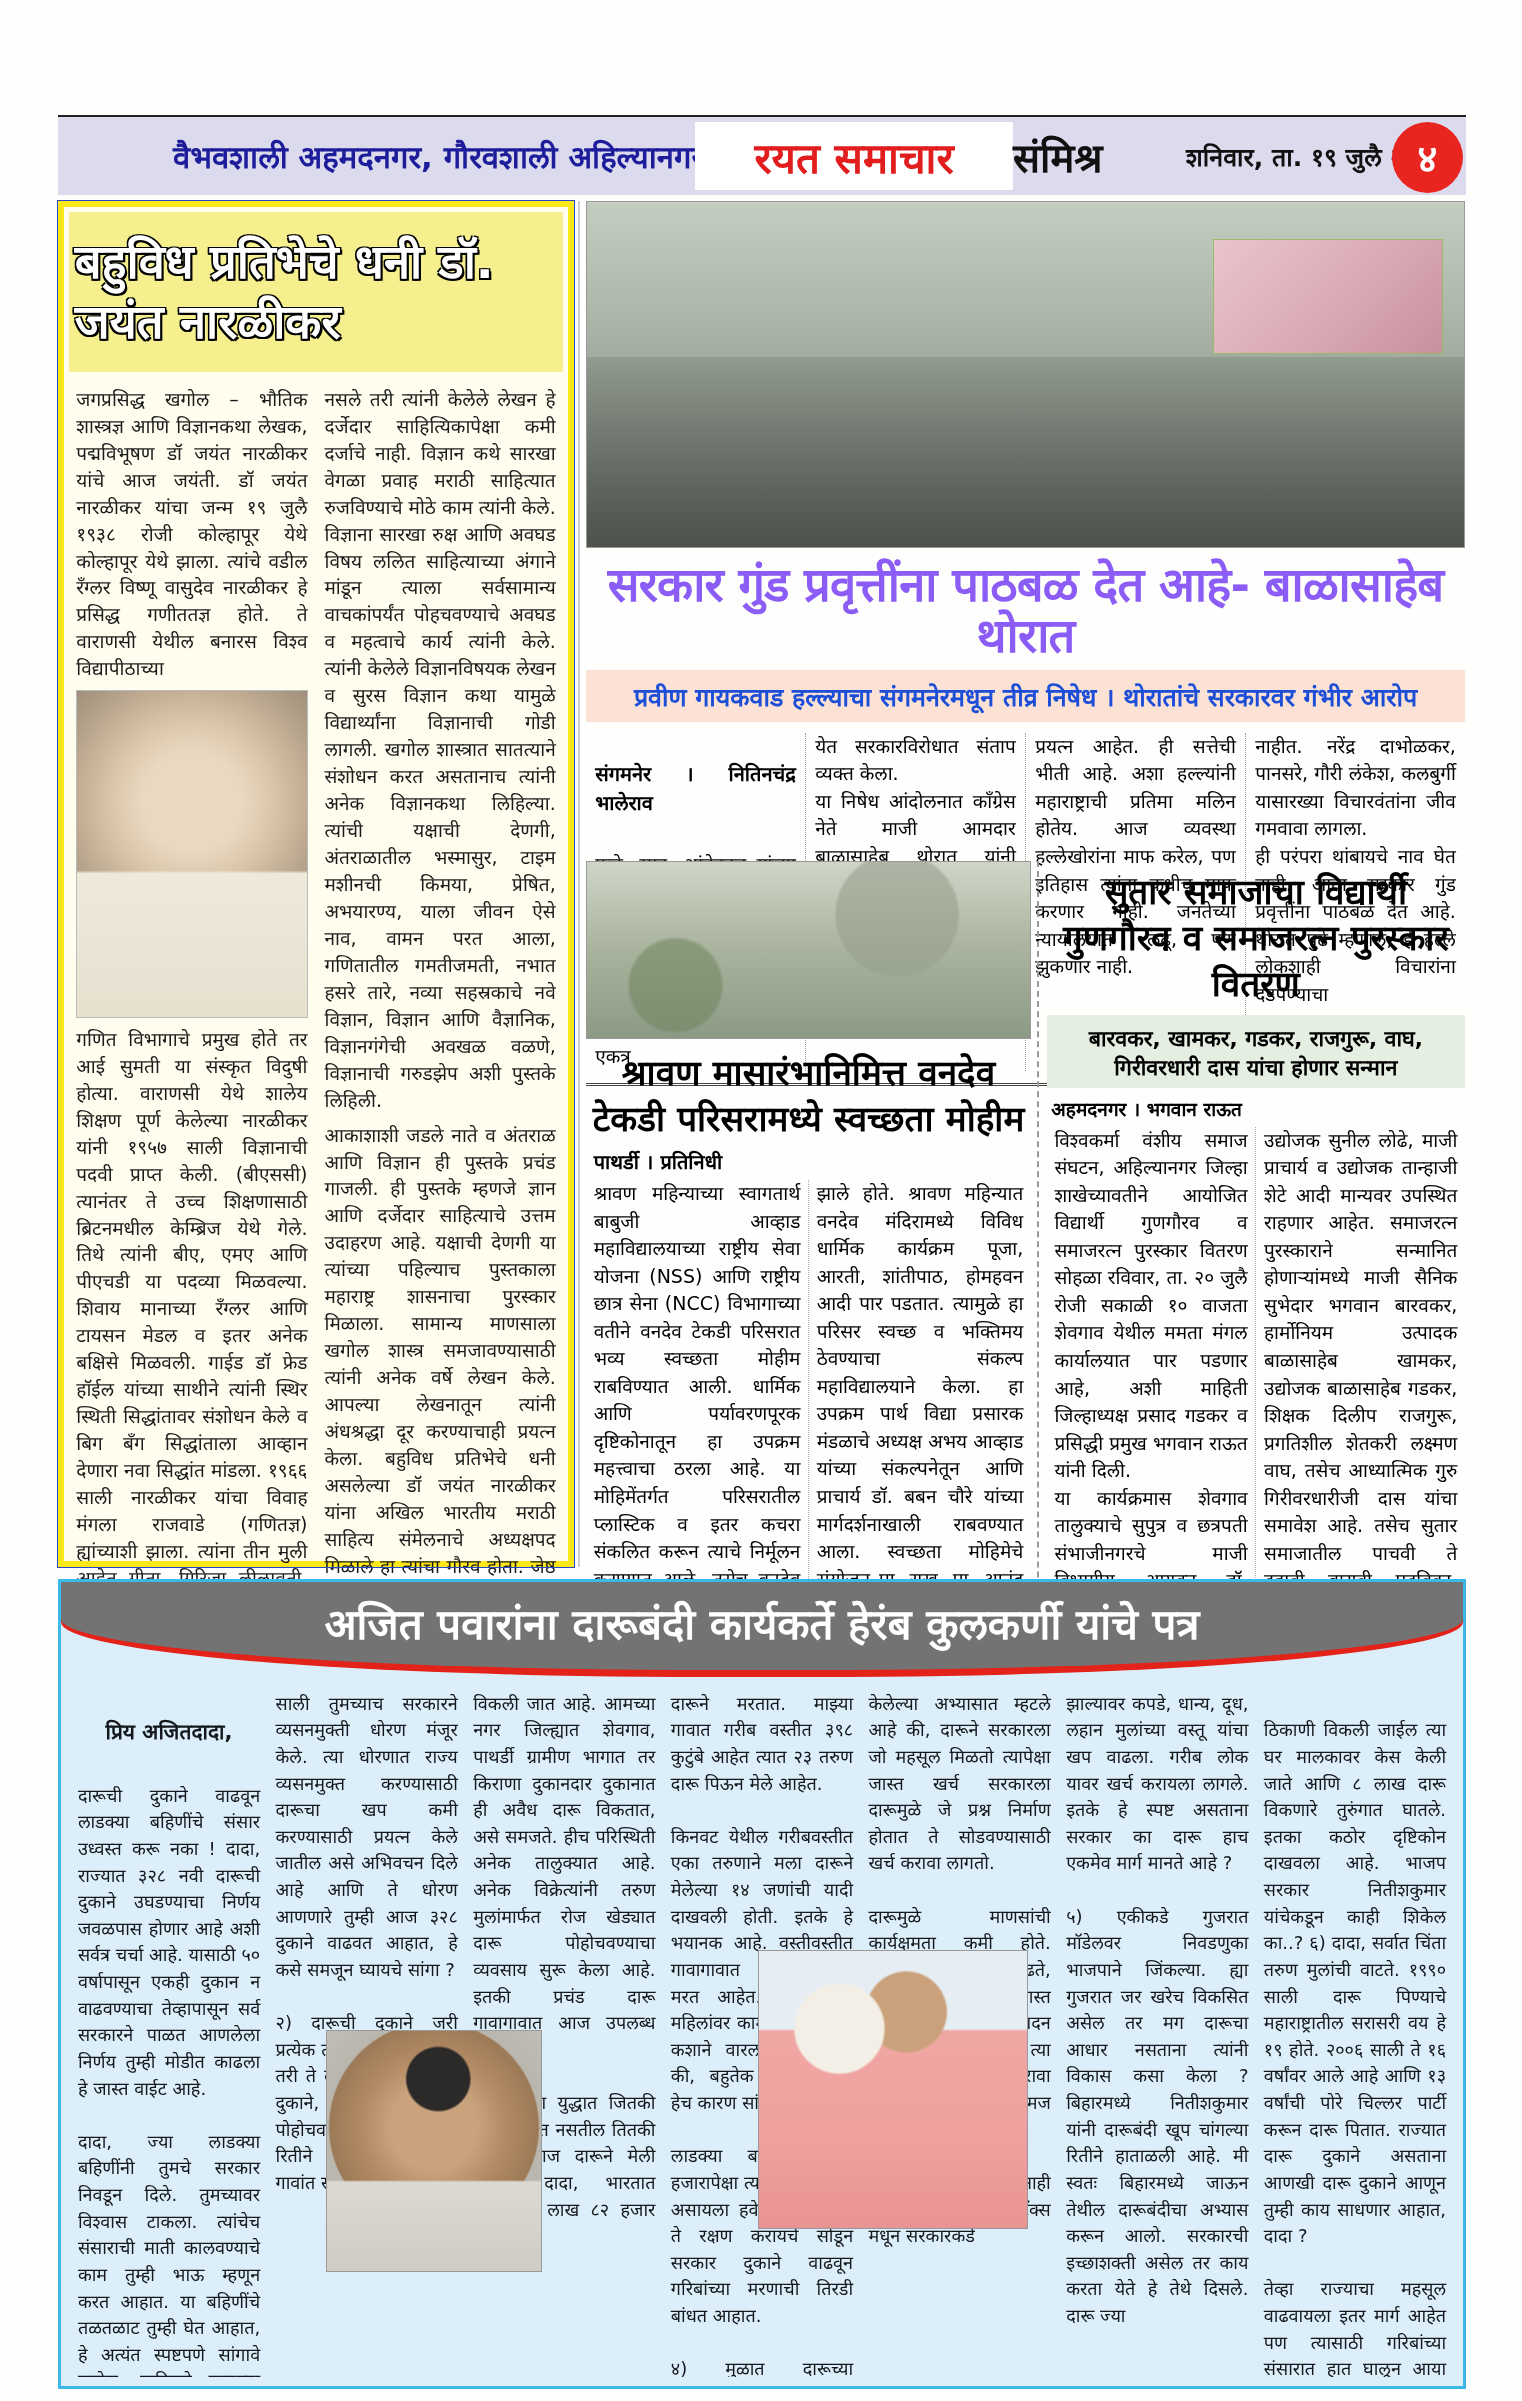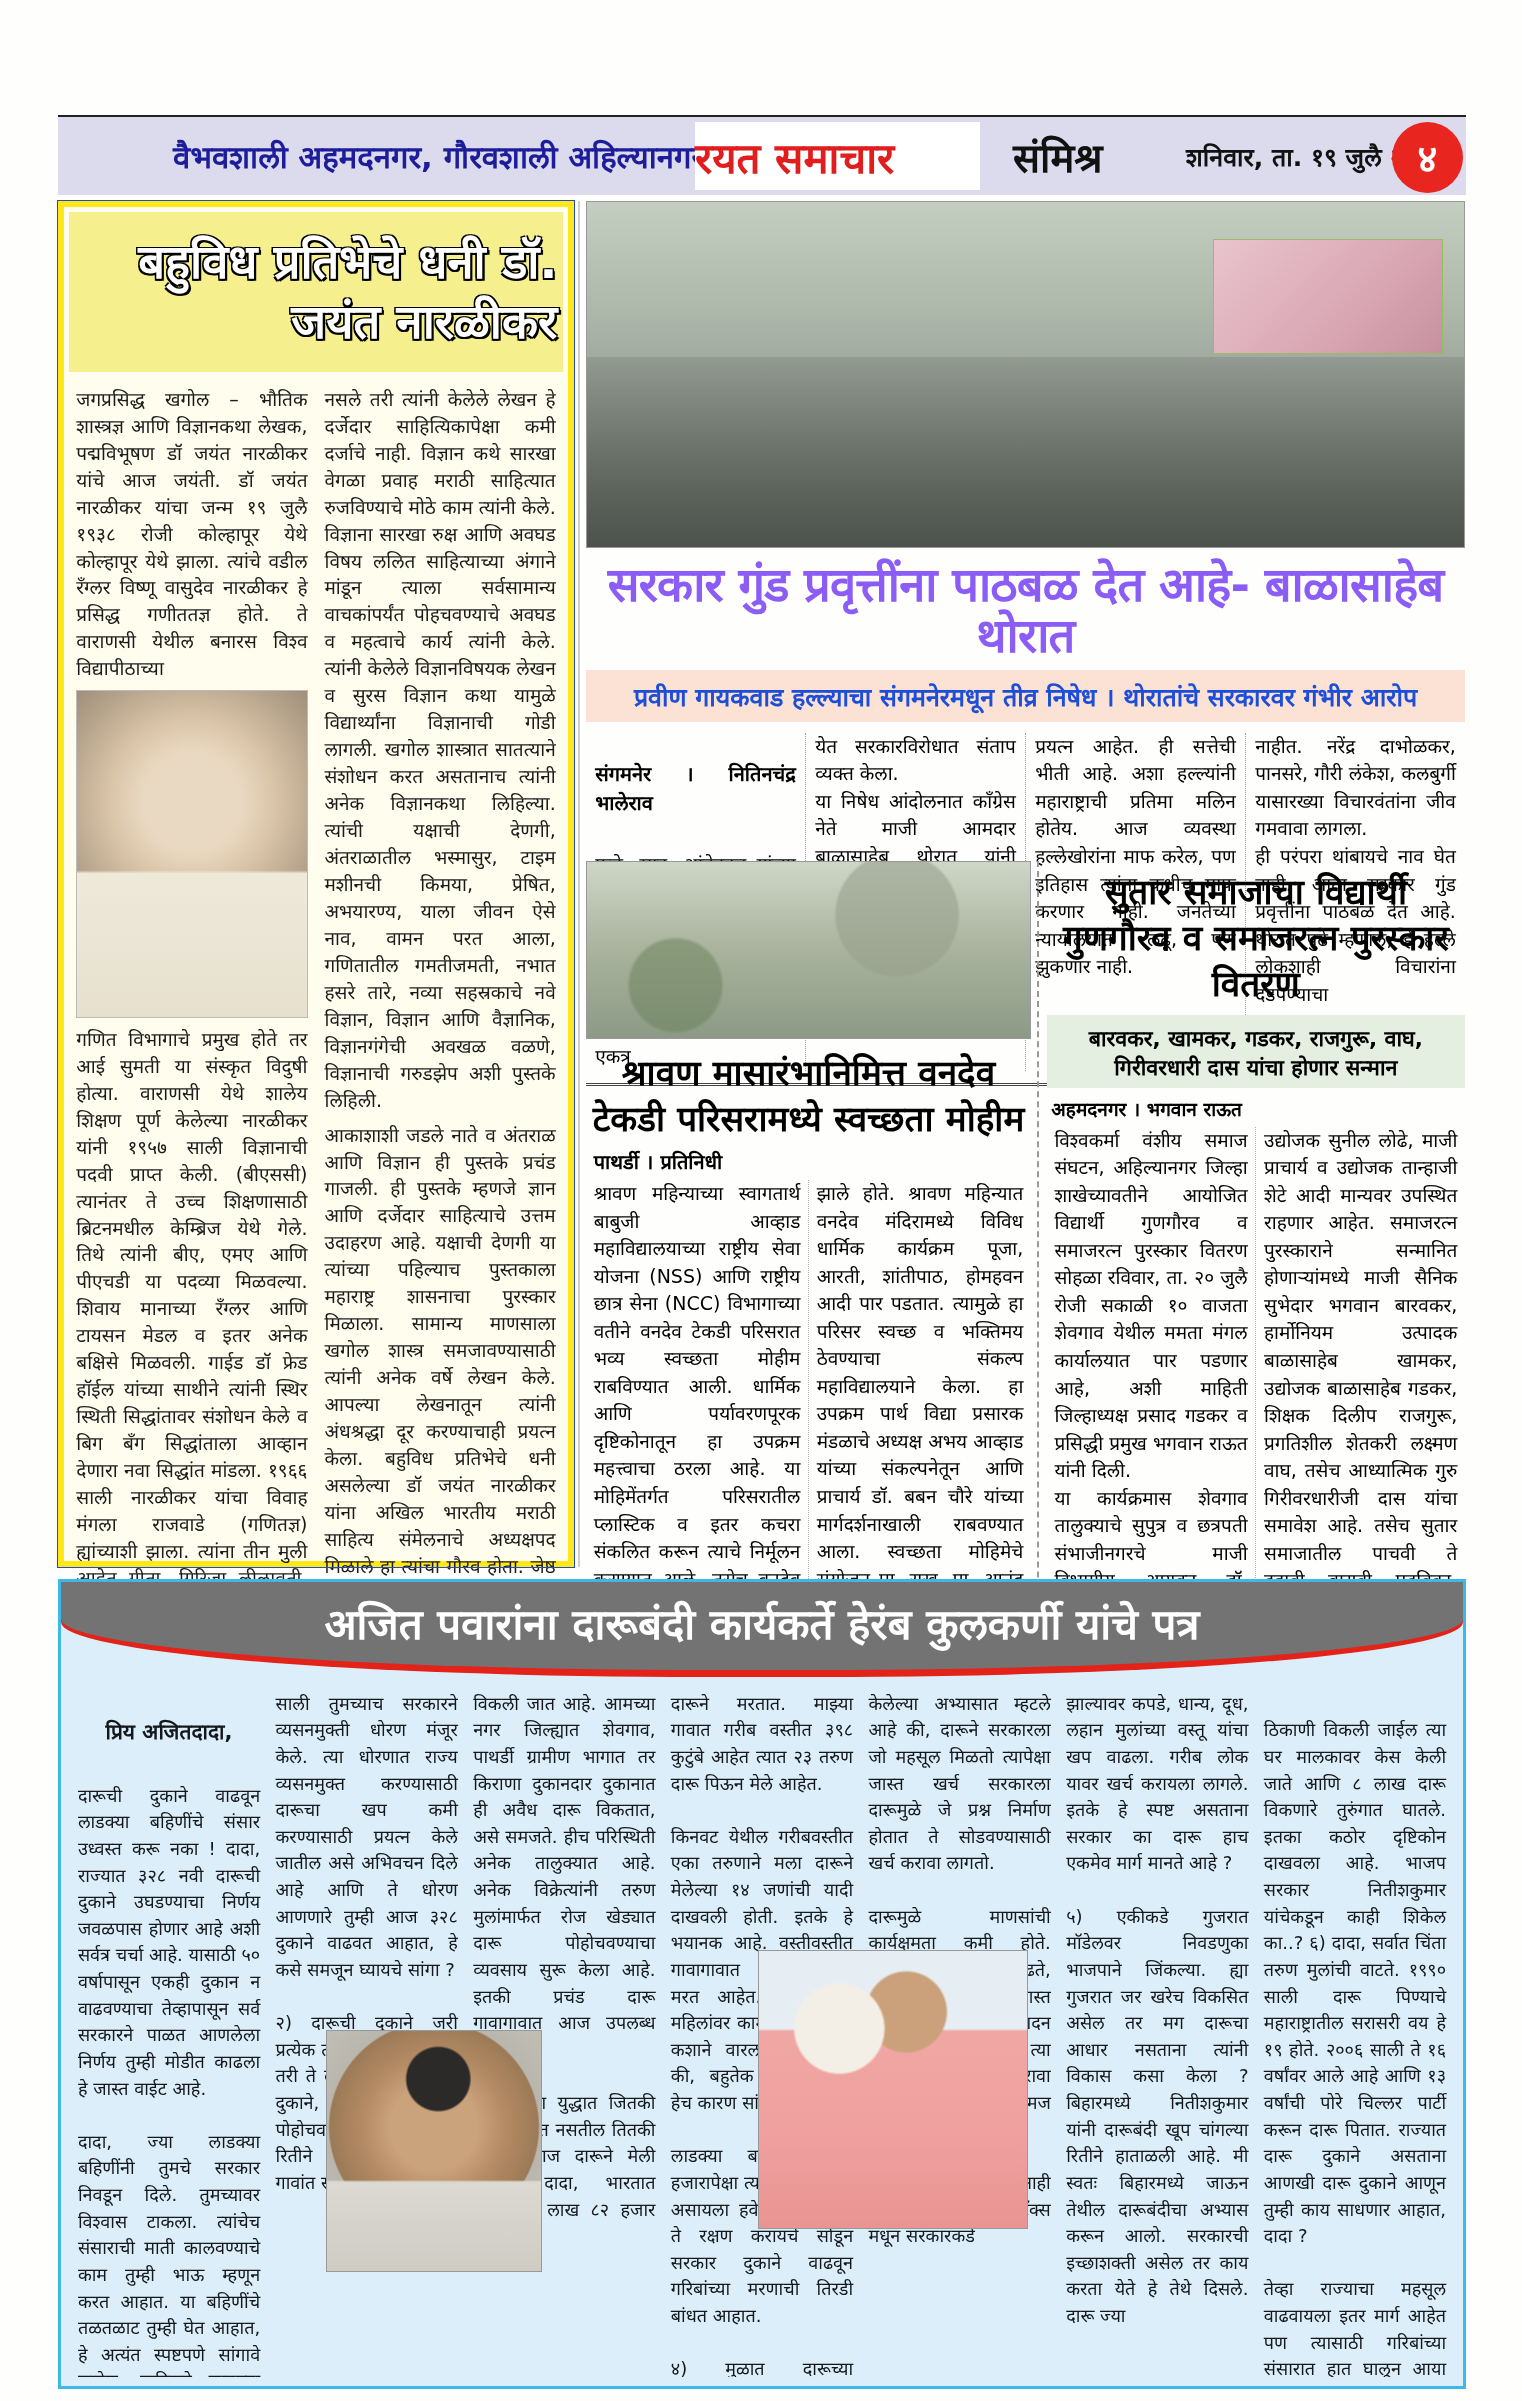--- a/index.html
+++ b/index.html
@@ -4,35 +4,35 @@
 <style>
   * { box-sizing: border-box; margin: 0; padding: 0; }
   body { font-family: "DejaVu Sans", "Liberation Sans", sans-serif; background: #ffffff; }
   .page { position: relative; width: 1522px; height: 2401px; background: #fefefc; overflow: hidden; }
 
   
   .header { position: absolute; left: 58px; top: 115px; width: 1408px; height: 80px;
             background: #dcdbed; border-top: 2.3px solid #222; }
   .slogan { position: absolute; left: 115px; top: 0; height: 100%; display: flex; align-items: center;
             color: #1d1d9c; font-weight: bold; font-size: 31px; }
-  .masthead-box { position: absolute; left: 637px; top: 5.4px; width: 285px; height: 68px; background: #fff;
-            display: flex; align-items: center; }
+  .masthead-box { position: absolute; left: 637px; top: 5.4px; width: 318px; height: 68px; background: #fff;
+            display: flex; align-items: center; justify-content: center; }
   .masthead-box span { color: #e11d1d; font-size: 42px; font-weight: 900; }
   .edition { position: absolute; left: 955px; top: 0; height: 100%; display: flex; align-items: center;
             font-size: 40px; font-weight: 900; color: #111; }
   .dateline { position: absolute; left: 1128px; top: 0; height: 100%; display: flex; align-items: center;
             font-size: 25px; font-weight: bold; color: #111; }
   .page-badge { position: absolute; right: 3.1px; top: 4.6px; width: 71px; height: 71px; border-radius: 50%;
             background: #e8251f; color: #fff; font-size: 38px; font-weight: 900;
             display: flex; align-items: center; justify-content: center; }
 
   
   .left-article { position: absolute; left: 58px; top: 201px; width: 516px; height: 1366px;
             background: #fffdee; border: 6.1px solid #ffe81a; outline: 1.5px solid #2547c9; }
-  .left-headline { margin: 4.6px; background: #f6ef8e; padding: 20px 6.1px; text-align: right;
+  .left-headline { margin: 4.6px; background: #f6ef8e; padding: 20px 6.1px; text-align: left;
             font-size: 47px; font-weight: 900; line-height: 1.28; color: #fff;
             text-shadow: 2.3px 2.3px 0 #000, -1.5px -1.5px 0 #000, 1.5px -1.5px 0 #000, -1.5px 1.5px 0 #000, 0 2.3px 0 #000; }
   .left-body { padding: 9.2px 12.3px 0 12.3px; column-count: 2; column-gap: 17px;
             font-size: 19px; line-height: 1.42; text-align: justify; color: #1a1a1a; }
   .left-body p { margin-bottom: 7.7px; }
   .portrait { width: 100%; height: 328px; margin: 3.1px 0 7.7px 0;
             background:
               linear-gradient(180deg, rgba(255,255,255,0) 55%, #efe9da 56%, #e7e0cf 100%),
               radial-gradient(circle at 50% 34%, #ead9c2 0 20%, #d9c4a8 34%, #b7a48c 52%, #948671 72%, #7b7060 100%);
             border: 0.8px solid #bbb; }

